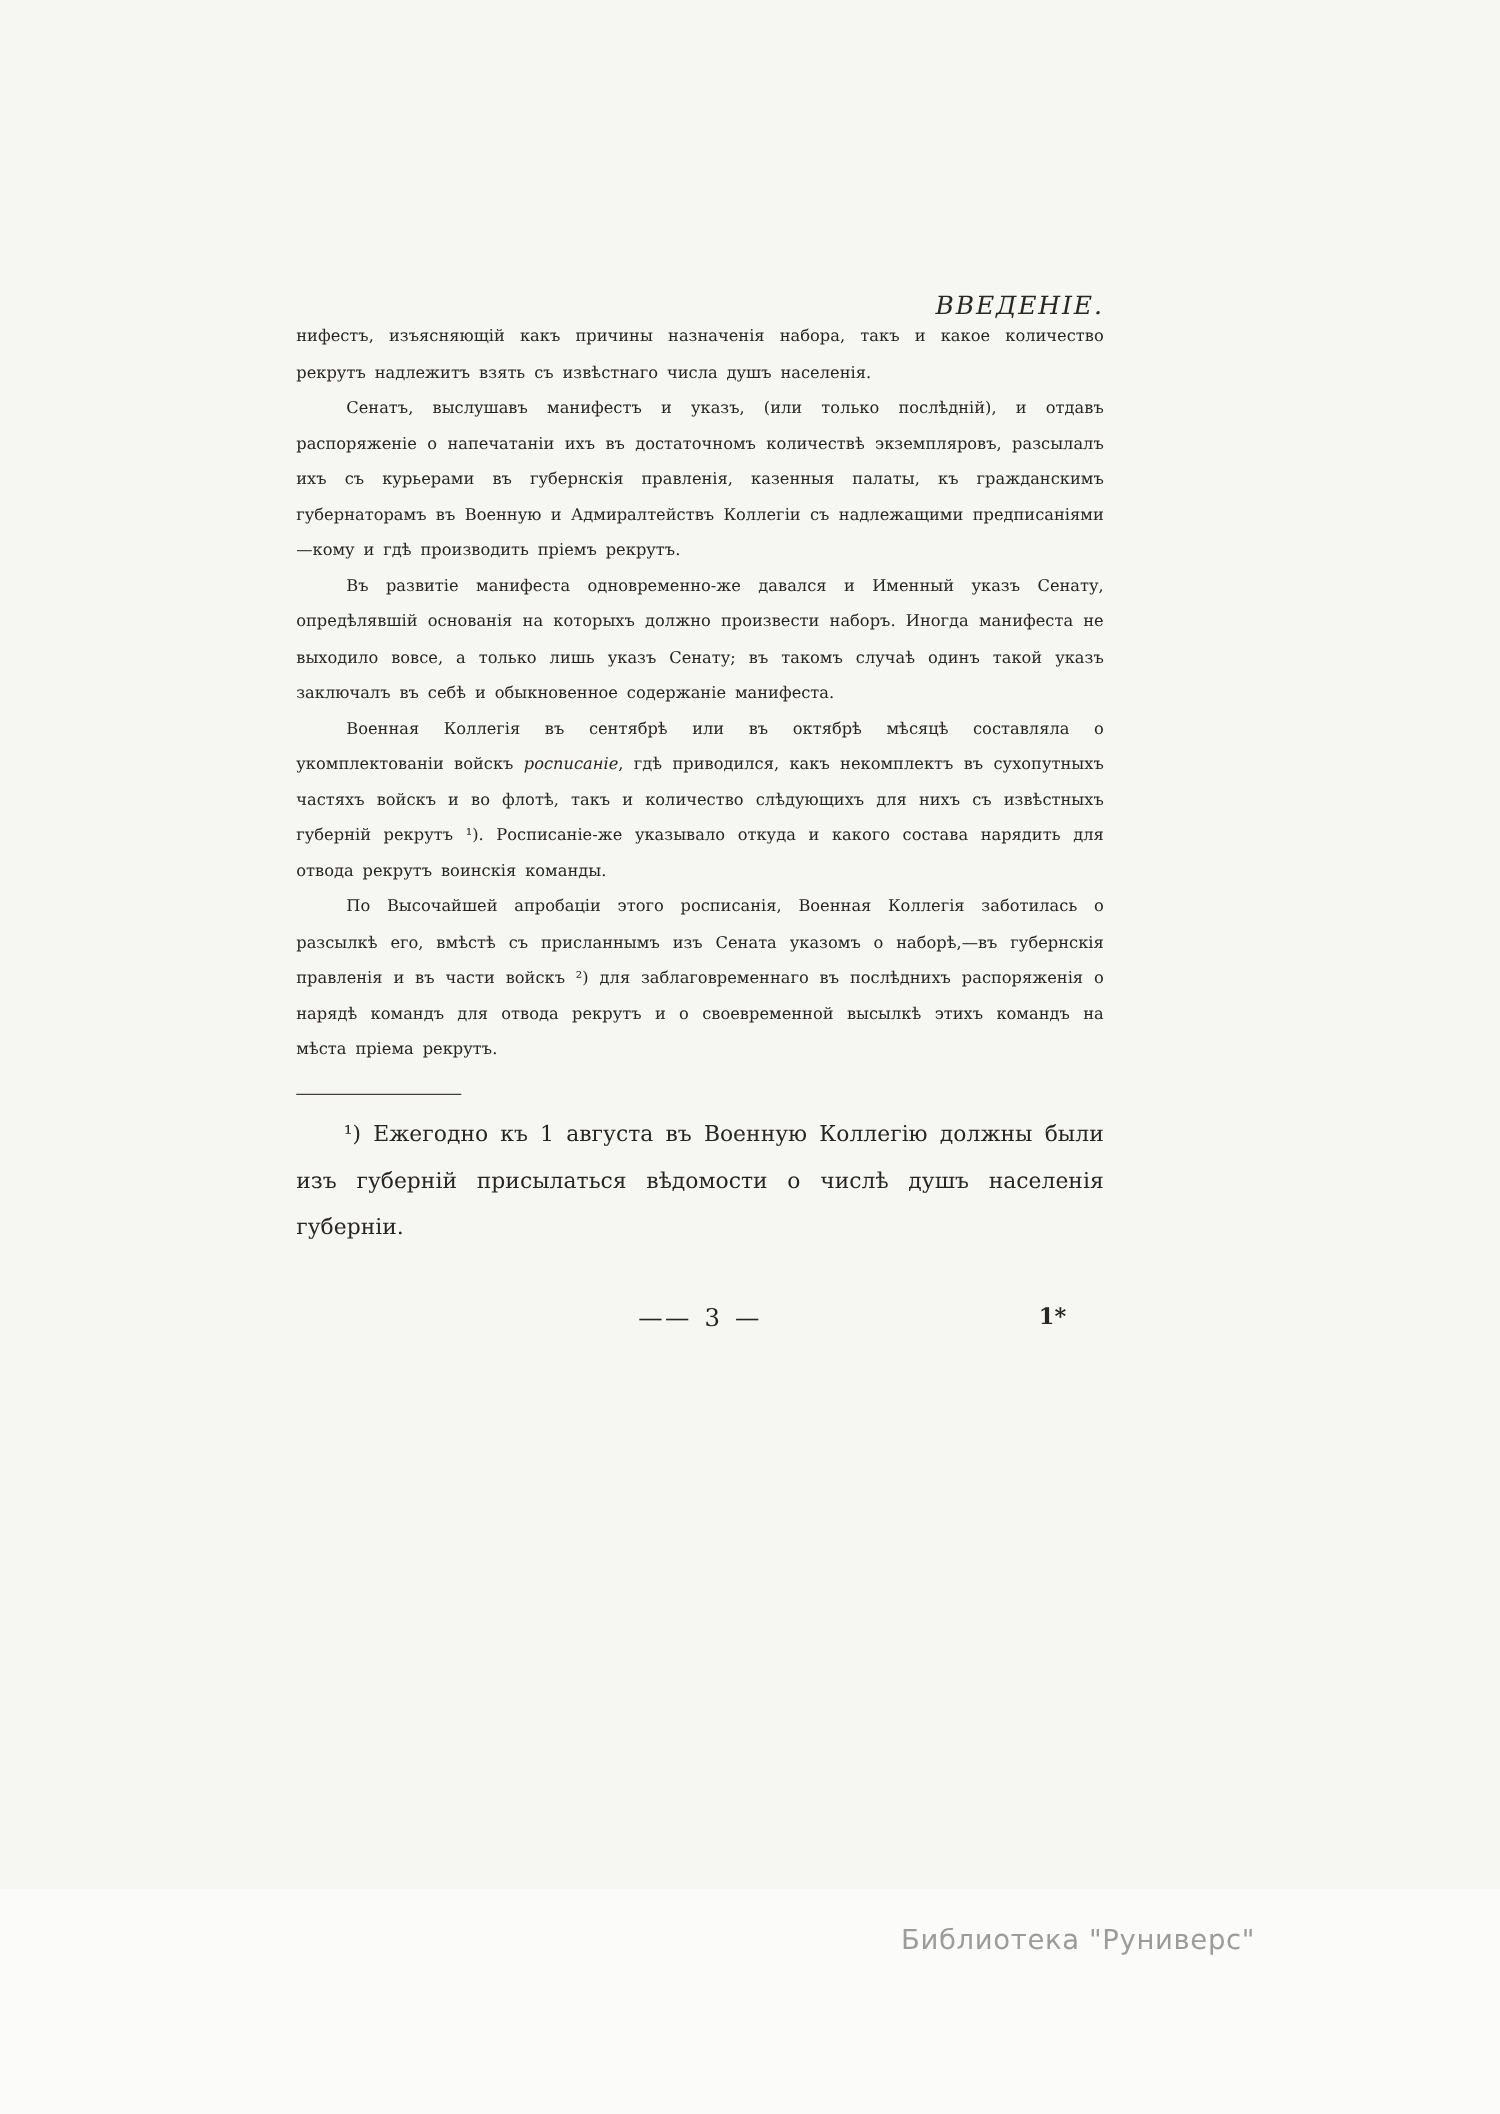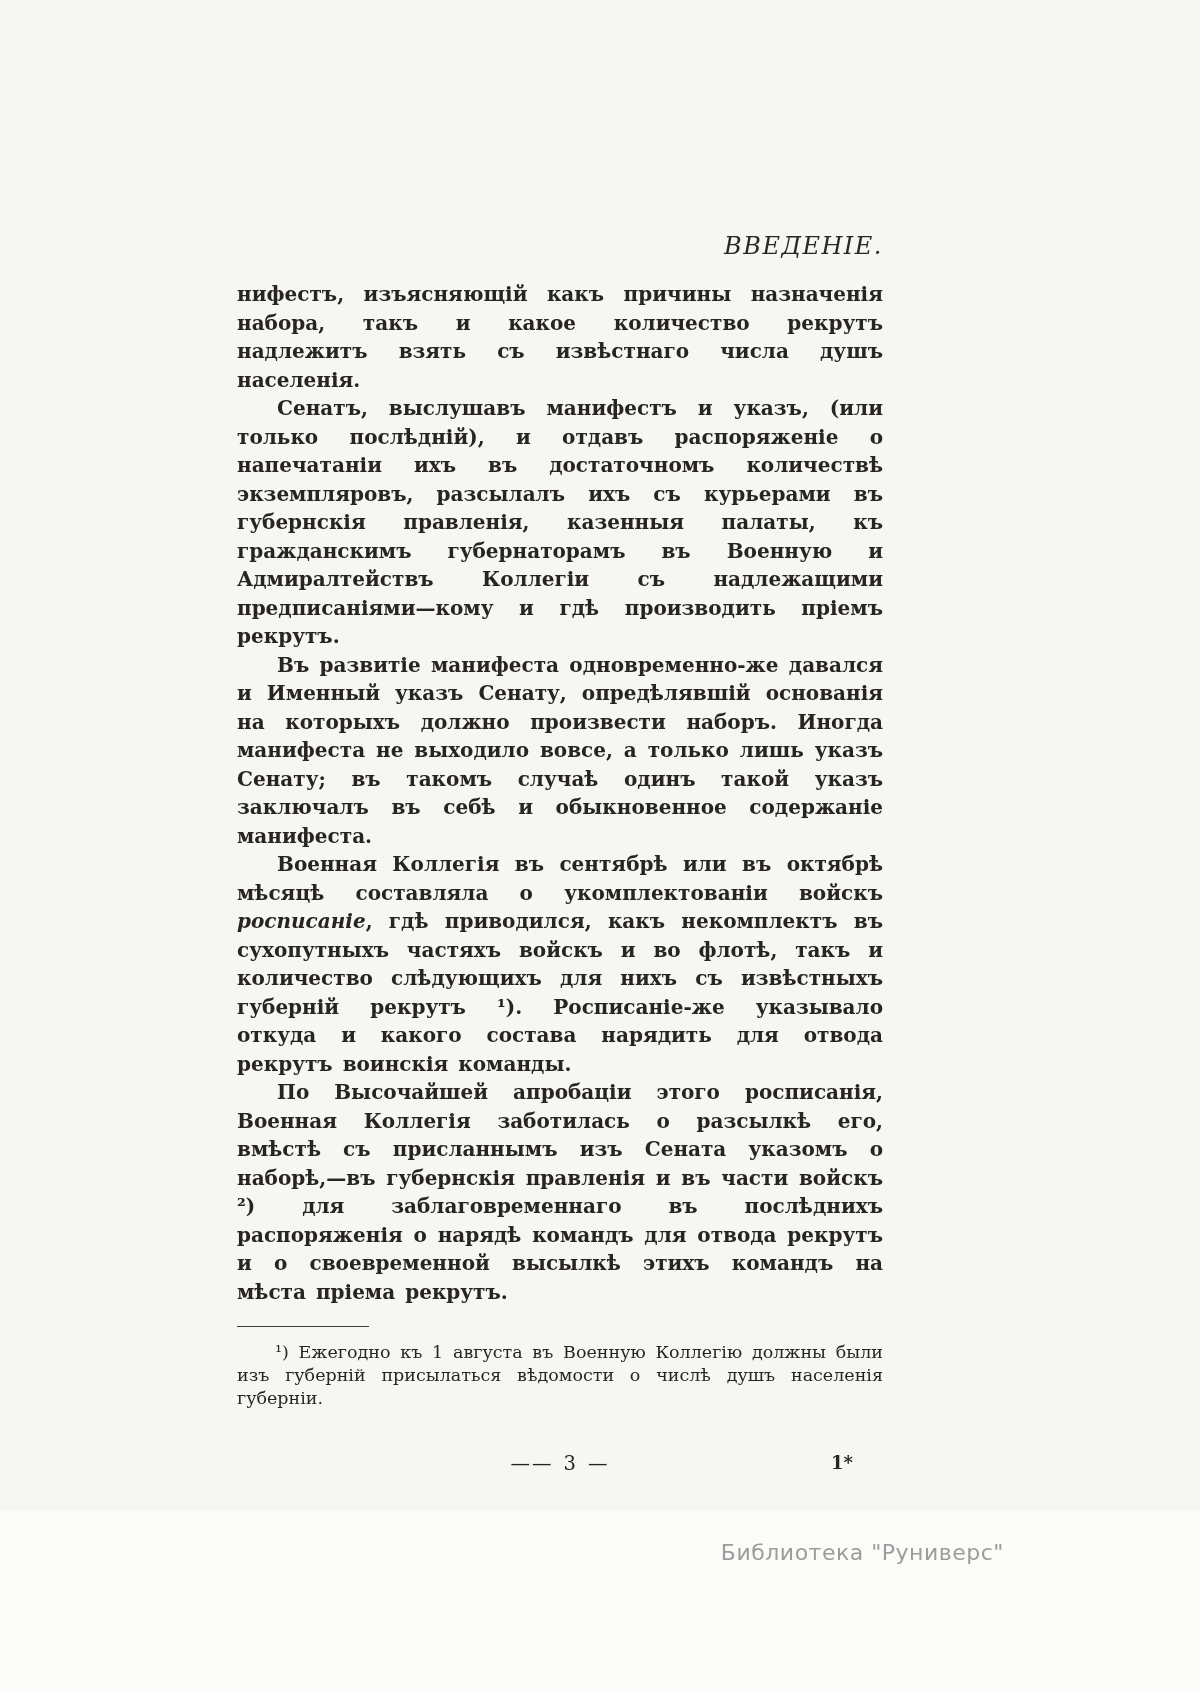--- a/index.html
+++ b/index.html
@@ -30,51 +30,49 @@
   }
   .text-block {
     position: absolute;
     left: 237px;
     top: 232px;
     width: 646px;
   }
   .running-head {
     text-align: right;
     font-style: italic;
-    font-size: 24px;
+    font-size: 20px;
     letter-spacing: 1.5px;
-    margin-bottom: 20px;
     color: #2b2822;
   }
   .para {
     margin: 0;
-    font-size: 20px;
+    font-size: 13px;
     line-height: 28.5px;
     text-align: justify;
     text-indent: 40px;
     word-spacing: 3px;
-    font-weight: bold;
   }
   .para.no-indent {
     text-indent: 0;
   }
   .para em {
     font-style: italic;
   }
   .footnote-rule {
     width: 132px;
     height: 0;
     border: none;
     border-top: 1.5px solid #413d35;
     margin: 20px 0 14px 0;
   }
   .footnote {
     margin: 0;
     font-size: 17.5px;
-    line-height: 23px;
+    line-height: 37px;
     text-align: justify;
     text-indent: 38px;
     word-spacing: 2px;
   }
   .footer {
     position: relative;
     margin-top: 42px;
     height: 30px;
     font-size: 19.5px;
   }

